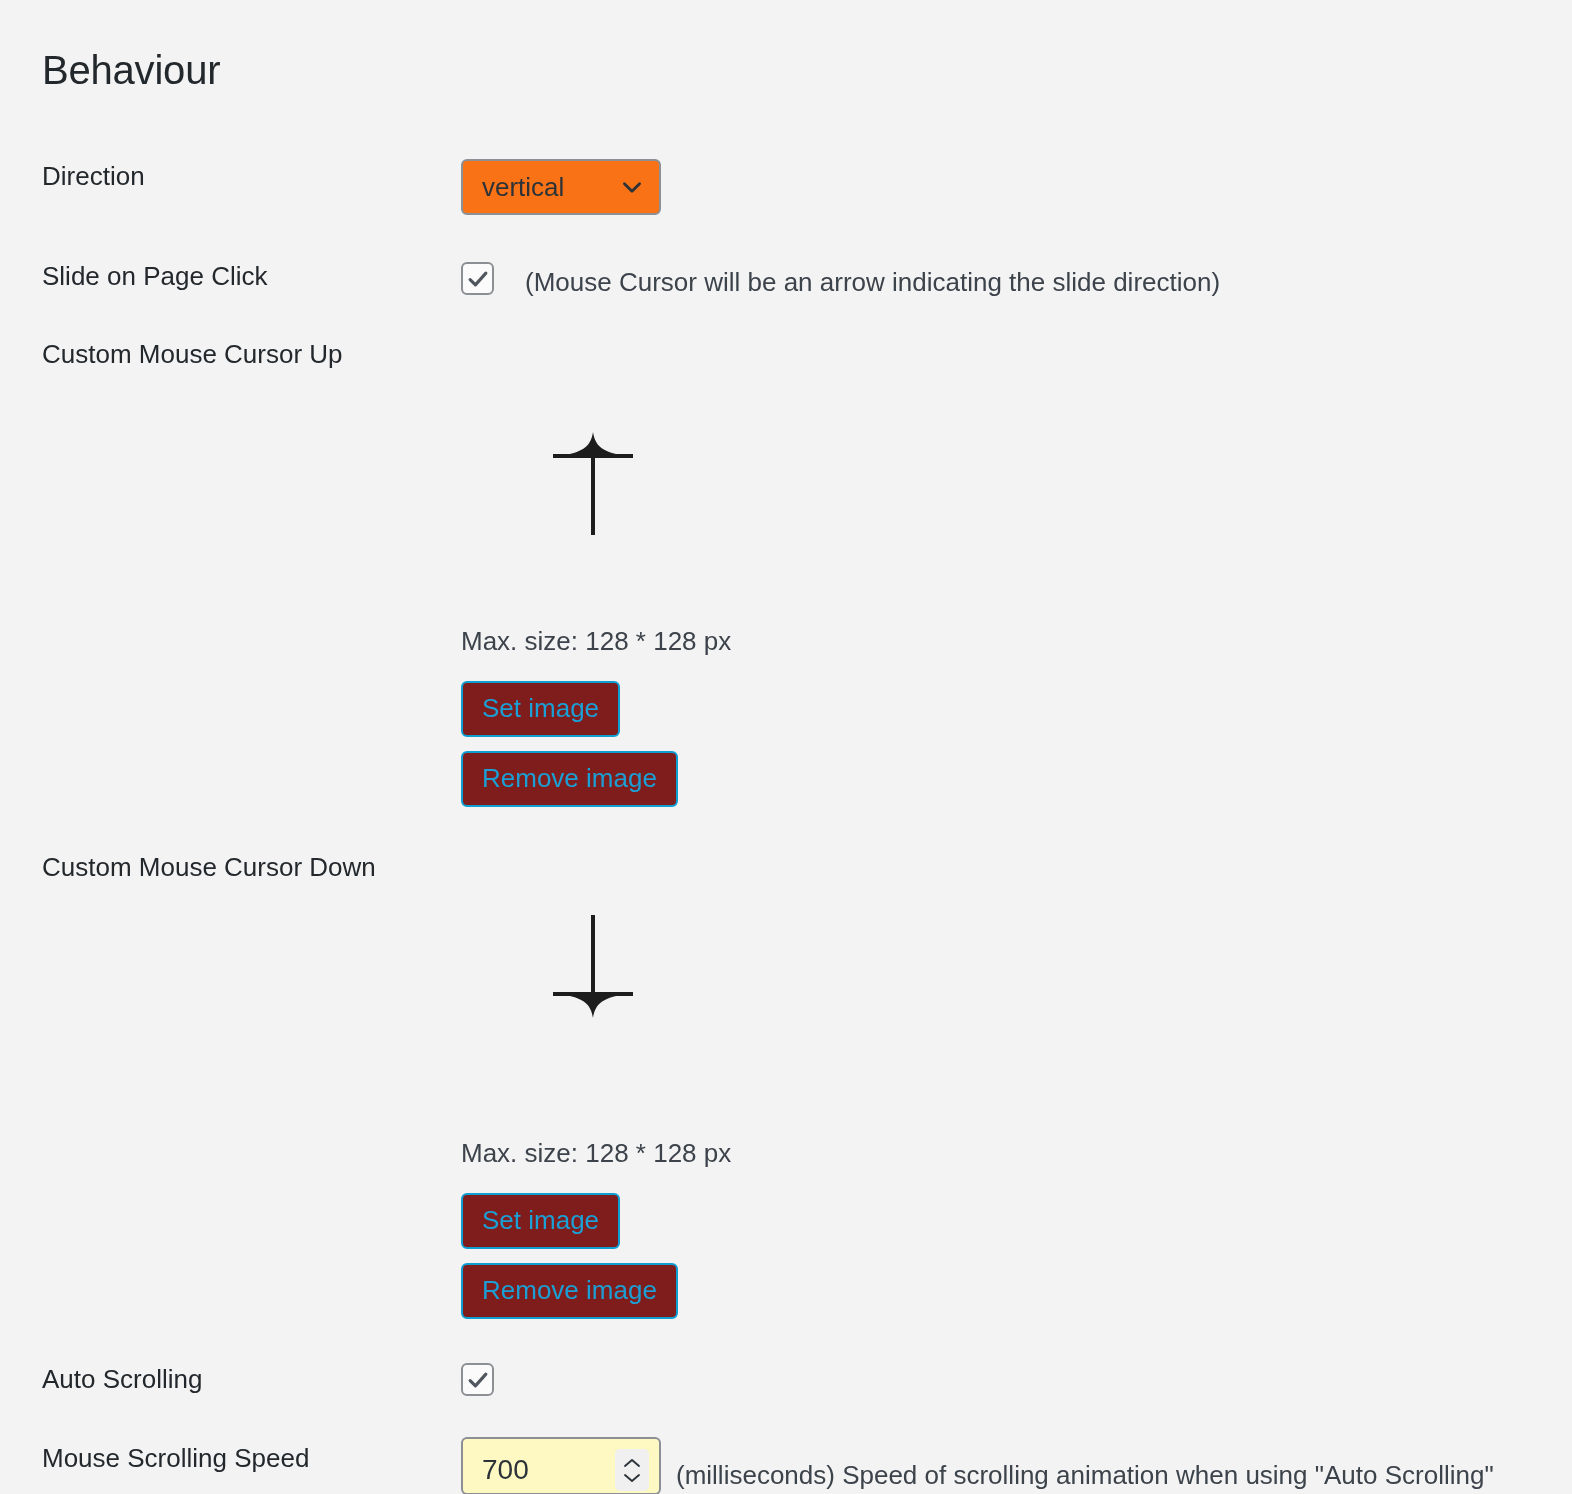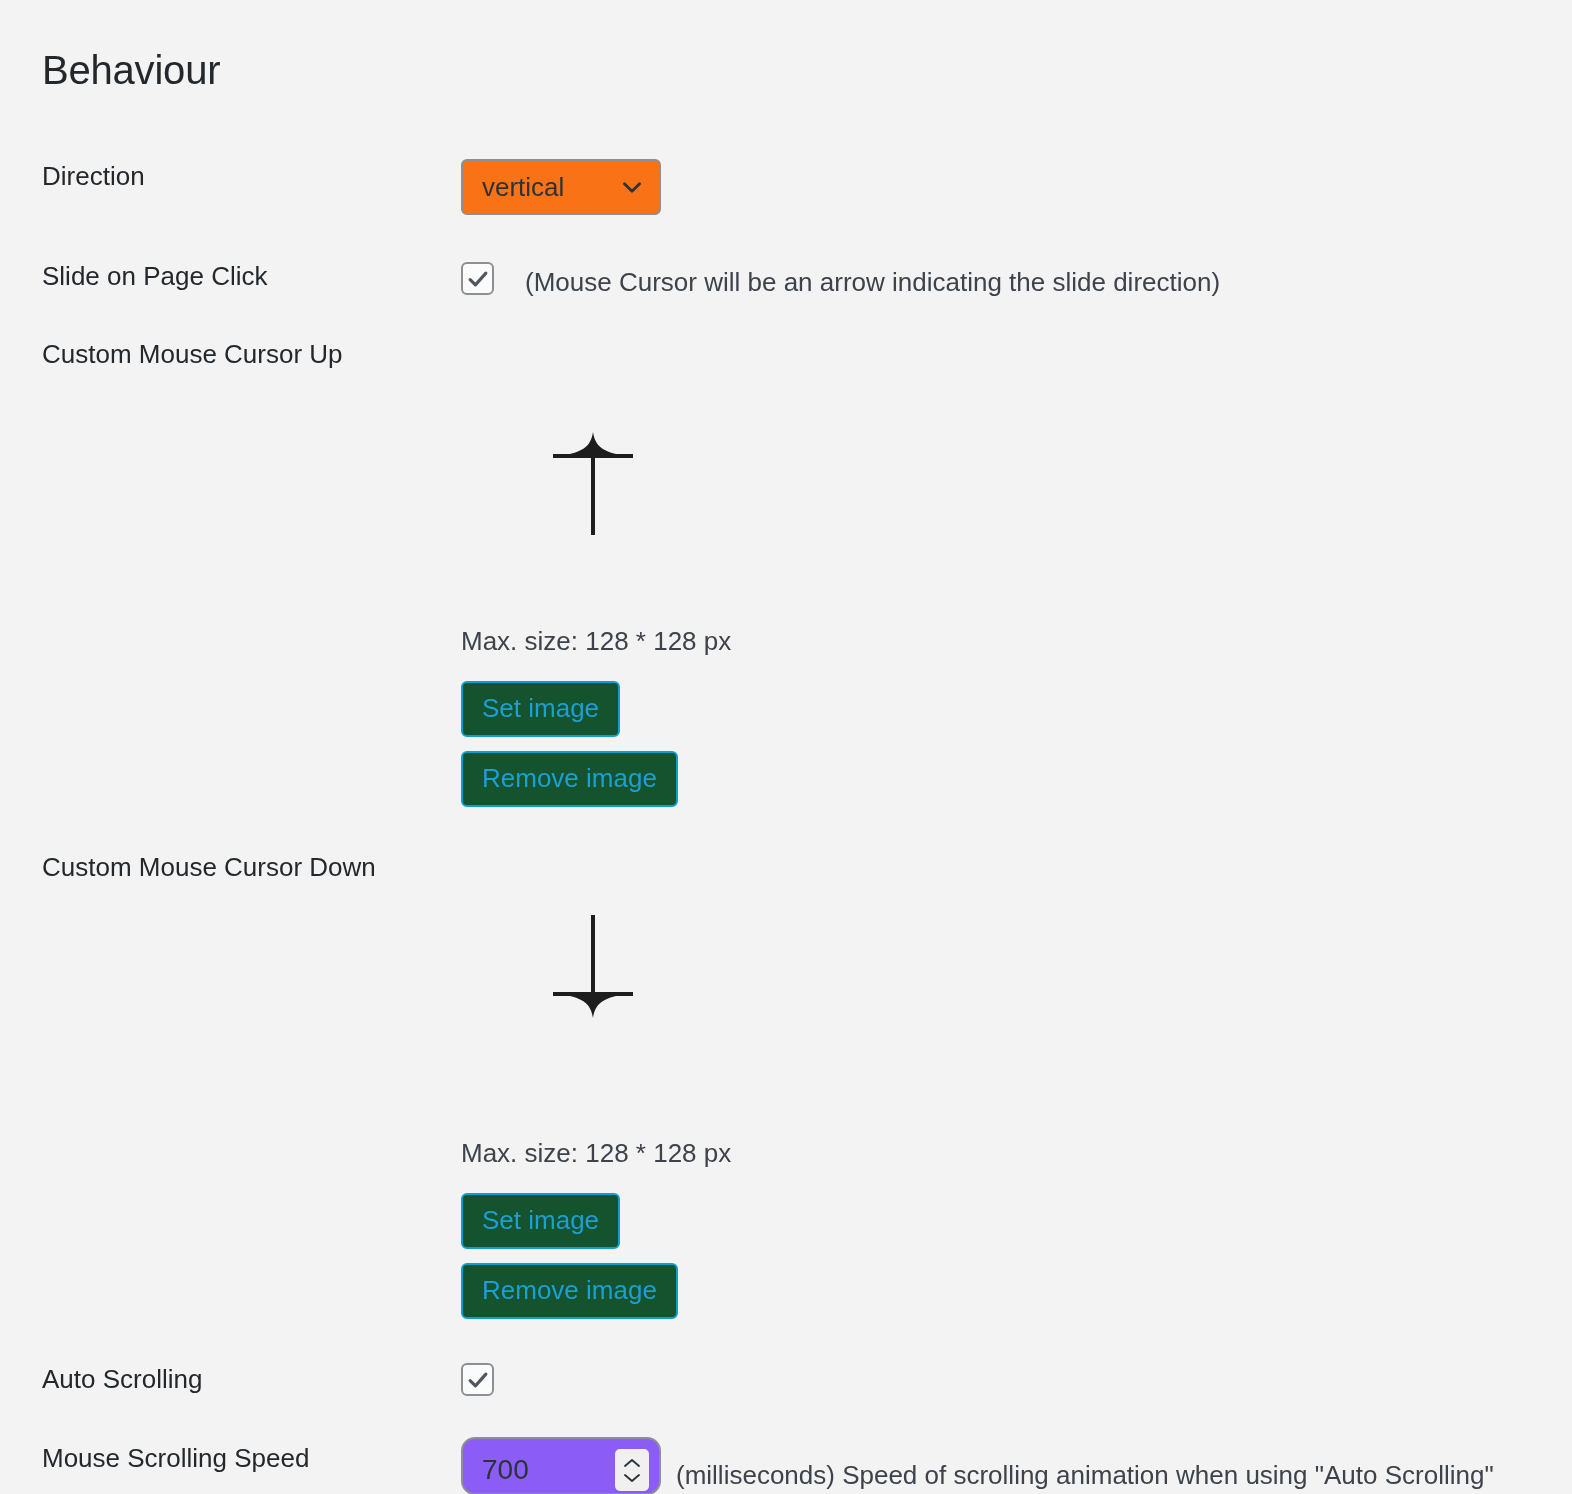--- a/index.html
+++ b/index.html
@@ -124,40 +124,40 @@
     color: #3c434a;
     white-space: nowrap;
     line-height: 1;
   }
 
   
   .btn-outline {
     position: absolute;
     left: 461px;
     box-sizing: border-box;
-    background: #14532d;
+    background: #7f1d1d;
     border: 2px solid #0d9ed4;
     border-radius: 6px;
     color: #1b9fd4;
     font-family: "Liberation Sans", sans-serif;
     font-size: 26px;
     line-height: 1;
     padding: 12px 19px 14px;
     cursor: pointer;
     white-space: nowrap;
   }
 
   
   .num-box {
     box-sizing: border-box;
     width: 200px;
     height: 58px;
-    background: #8b5cf6;
+    background: #fef9c3;
     border: 2px solid #8c8f94;
-    border-radius: 14px;
+    border-radius: 6px;
     display: flex;
     align-items: center;
     justify-content: space-between;
     padding: 8px 10px 0 19px;
     font-size: 28px;
     color: #2c3338;
   }
   .num-val {
     line-height: 1;
   }

